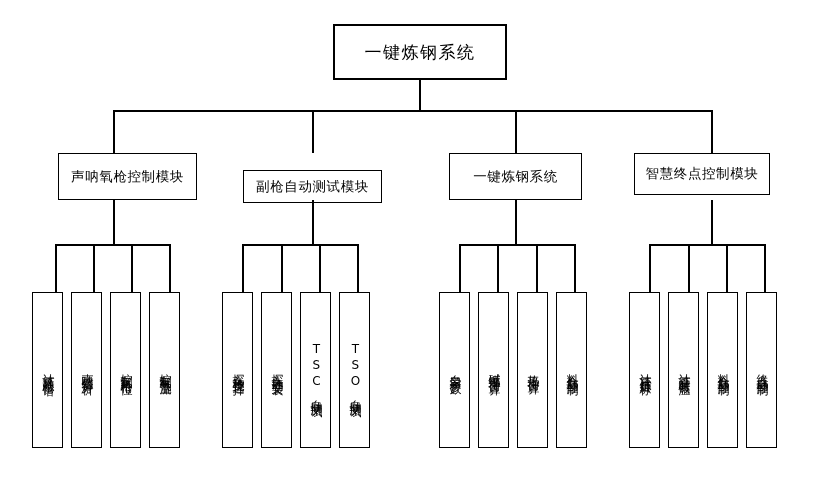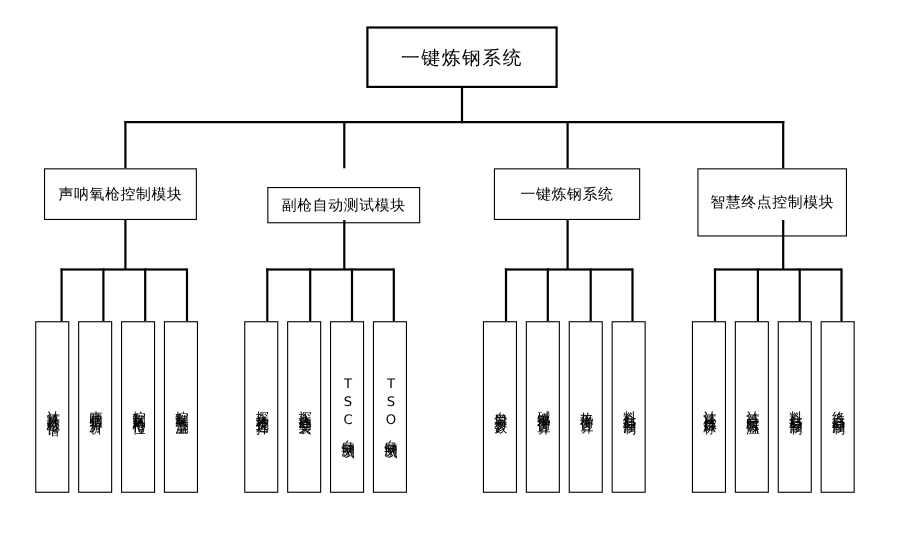--- a/index.html
+++ b/index.html
@@ -78,21 +78,21 @@
 
   <div class="line-v" style="left:419px; top:80px; height:32px;"></div>
 
   <div class="line-h" style="left:113px; top:110px; width:600px;"></div>
 
   <div class="line-v" style="left:113px; top:110px; height:43px;"></div>
   <div class="line-v" style="left:312px; top:110px; height:43px;"></div>
   <div class="line-v" style="left:515px; top:110px; height:43px;"></div>
   <div class="line-v" style="left:711px; top:110px; height:43px;"></div>
 
-  <div class="box module-box" style="left:40px; top:153px; width:139px; height:47px;">
+  <div class="box module-box" style="left:58px; top:153px; width:139px; height:47px;">
     <span>声呐氧枪控制模块</span>
   </div>
   <div class="line-v" style="left:113px; top:200px; height:45px;"></div>
   <div class="line-h" style="left:55px; top:244px; width:115px;"></div>
   <div class="line-thin-v" style="left:55px; top:244px; height:48px;"></div>
   <div class="line-thin-v" style="left:93px; top:244px; height:48px;"></div>
   <div class="line-thin-v" style="left:131px; top:244px; height:48px;"></div>
   <div class="line-thin-v" style="left:169px; top:244px; height:48px;"></div>
 
   <div class="box leaf-box" style="left:32px; top:292px; width:31px; height:156px;">
@@ -147,21 +147,21 @@
   <div class="box leaf-box" style="left:478px; top:292px; width:31px; height:156px;">
     <span class="leaf-label">碱镬平衡计算</span>
   </div>
   <div class="box leaf-box" style="left:517px; top:292px; width:31px; height:156px;">
     <span class="leaf-label">热平衡计算</span>
   </div>
   <div class="box leaf-box" style="left:556px; top:292px; width:31px; height:156px;">
     <span class="leaf-label">料仓自动控制</span>
   </div>
 
-  <div class="box module-box" style="left:634px; top:153px; width:136px; height:62px;">
+  <div class="box module-box" style="left:634px; top:153px; width:136px; height:42px;">
     <span>智慧终点控制模块</span>
   </div>
   <div class="line-v" style="left:711px; top:200px; height:45px;"></div>
   <div class="line-h" style="left:649px; top:244px; width:116px;"></div>
   <div class="line-thin-v" style="left:649px; top:244px; height:48px;"></div>
   <div class="line-thin-v" style="left:688px; top:244px; height:48px;"></div>
   <div class="line-thin-v" style="left:726px; top:244px; height:48px;"></div>
   <div class="line-thin-v" style="left:764px; top:244px; height:48px;"></div>
 
   <div class="box leaf-box" style="left:629px; top:292px; width:31px; height:156px;">

